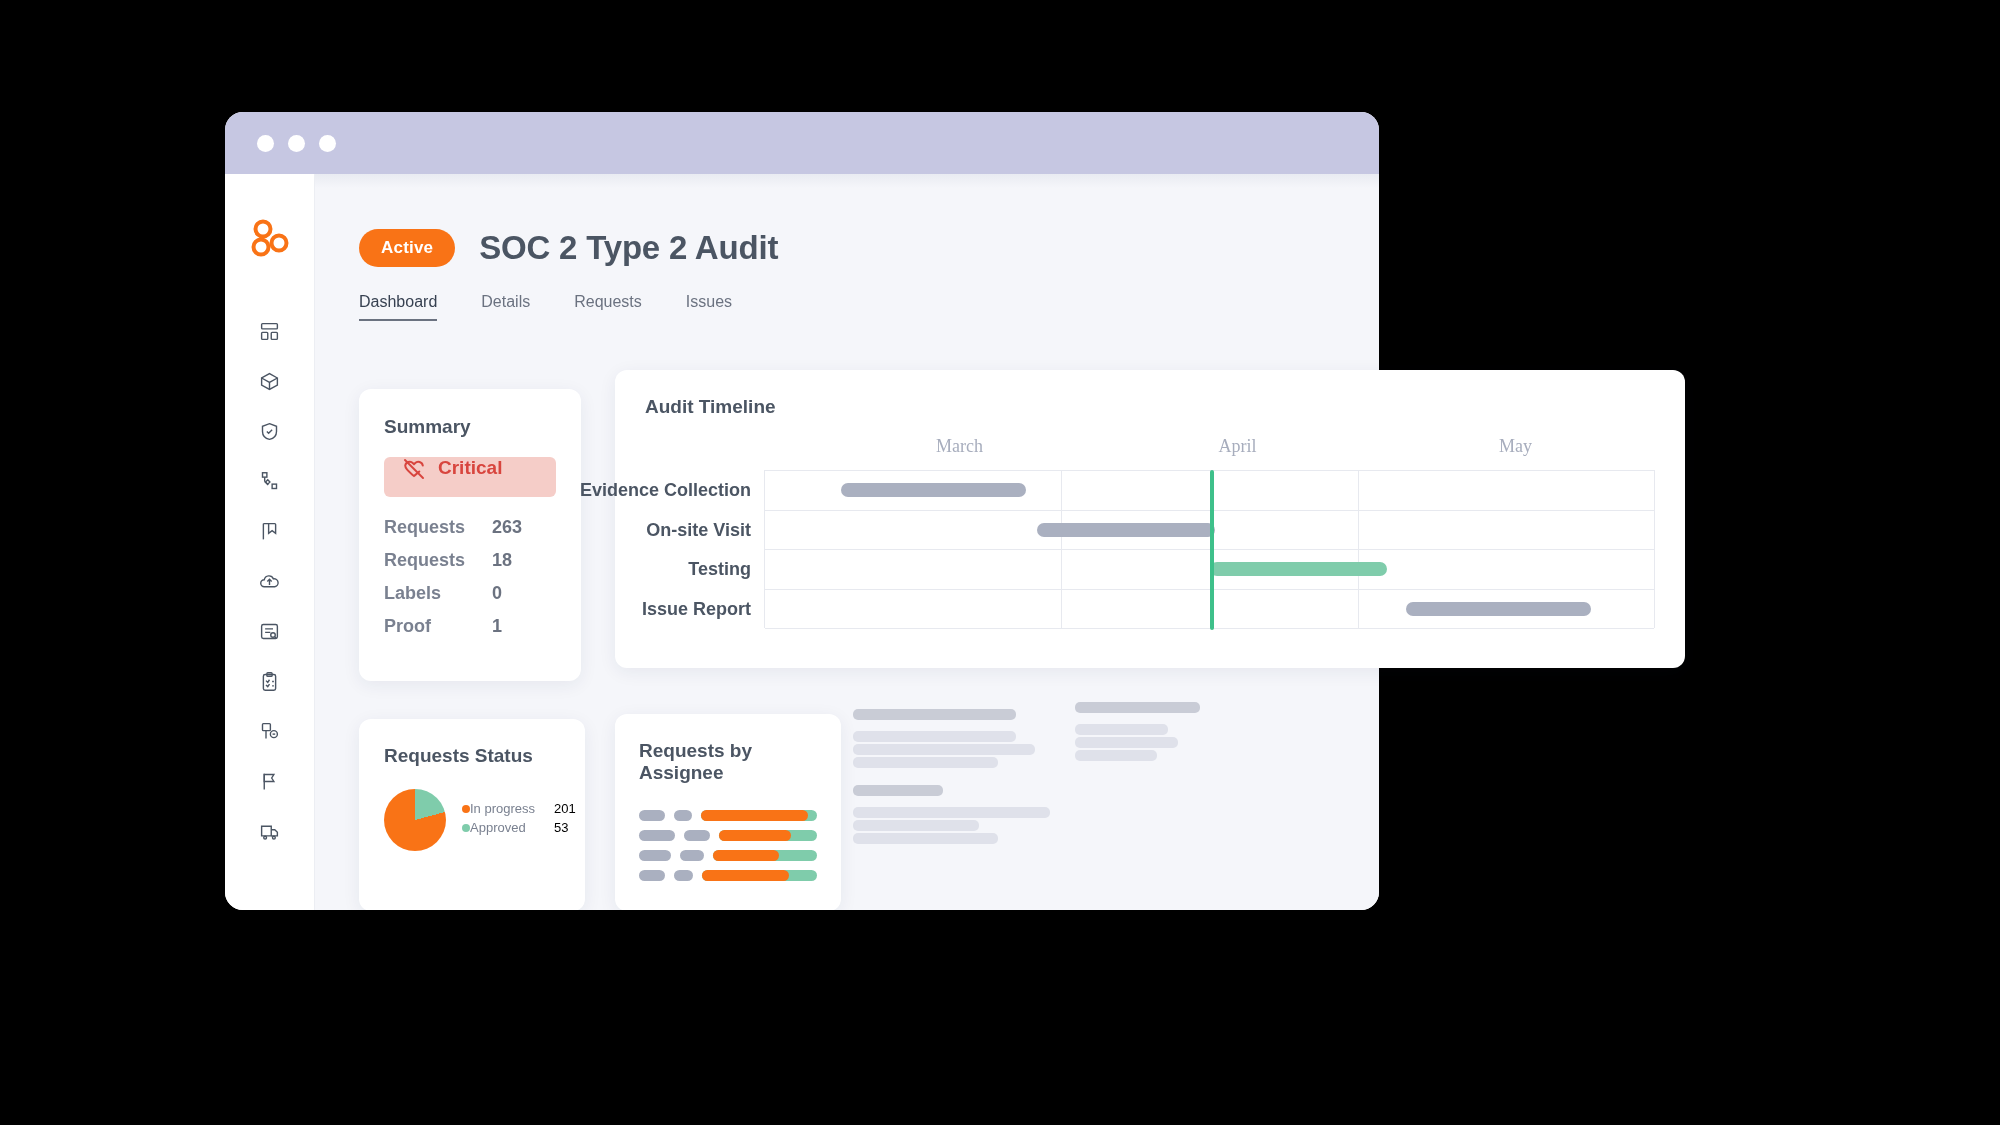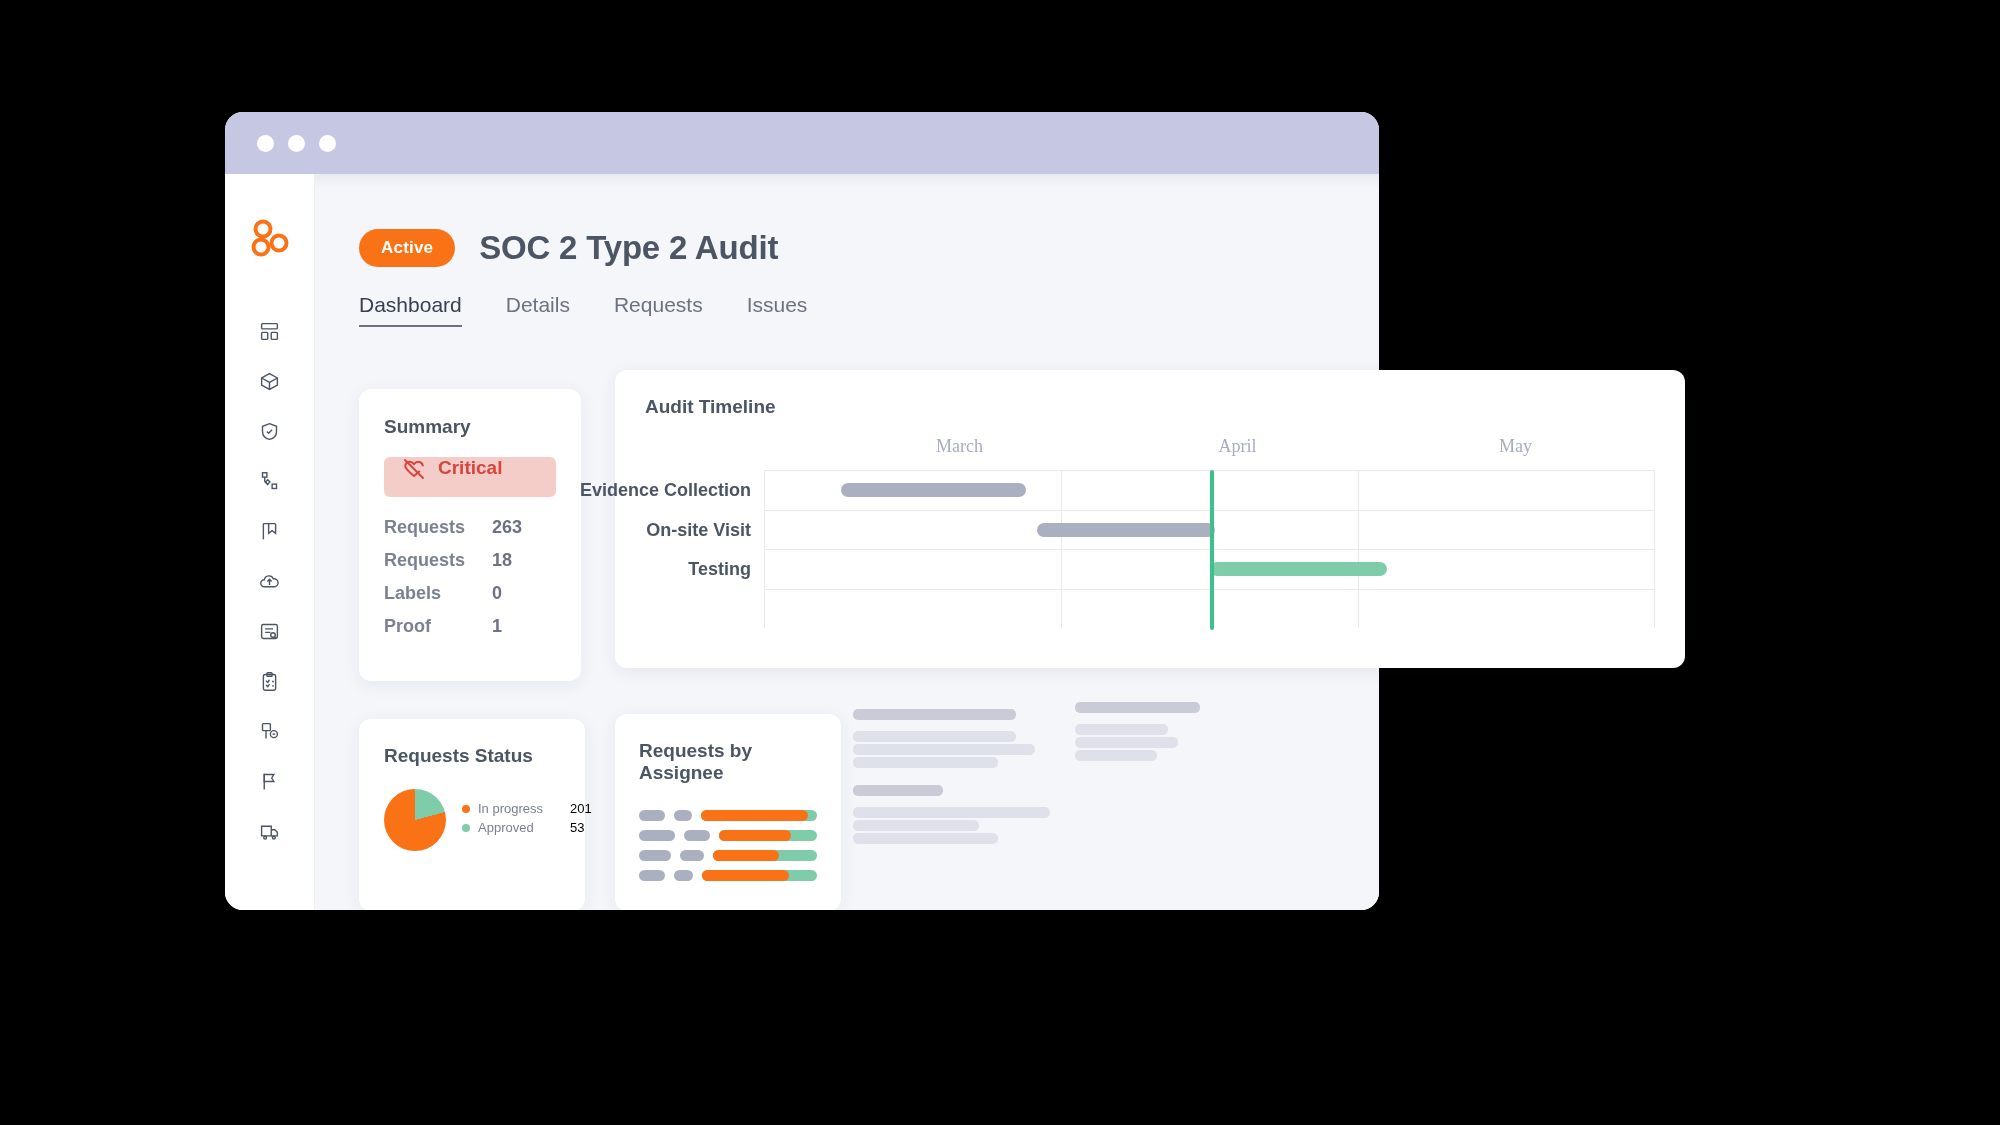--- a/index.html
+++ b/index.html
@@ -64,21 +64,21 @@
     letter-spacing: .2px;
     cursor: pointer;
   }
   .page-title {
     font-size: 33px; font-weight: 600; color: #4b5563;
     letter-spacing: -.2px;
   }
 
   .tabs { display: flex; gap: 44px; margin-top: 26px; }
   .tab {
-    font-size: 21px; color: #6b7280;
+    font-size: 16px; color: #6b7280;
     padding-bottom: 8px; cursor: pointer;
   }
   .tab.active { color: #374151; border-bottom: 2px solid #6b7280; }
 
   
   .card {
     background: #ffffff; border-radius: 12px;
     box-shadow: 0 4px 18px rgba(30,40,80,0.07);
   }
   .card-title {
@@ -154,21 +154,21 @@
 
   
   .status-card {
     position: absolute; left: 44px; top: 545px;
     width: 226px; height: 192px;
     padding: 26px 25px;
   }
   .pie-wrap { display: flex; align-items: center; gap: 16px; margin-top: 22px; }
   .pie { width: 62px; height: 62px; border-radius: 50%; flex: 0 0 62px; }
   .legend-line {
-    display: flex; align-items: center; gap: 8px;
+    display: flex; align-items: center; 
     font-size: 13px; color: #7a8190; margin-bottom: 4px;
     white-space: nowrap;
   }
   .legend-dot { width: 8px; height: 8px; border-radius: 50%; flex: 0 0 8px; }
   .legend-label { width: 84px; }
   .legend-val { color: #000000; }
 
   
   .assignee-card {
     position: absolute; left: 300px; top: 540px;
@@ -436,17 +436,21 @@
           <div class="tl-bar" style="left: 8.5%; width: 20.9%; background: rgb(170, 176, 192);"></div>
         </div>
         <div class="tl-row">
           <span class="tl-label">On-site Visit</span>
           <div class="tl-bar" style="left: 30.6%; width: 20%; background: rgb(170, 176, 192);"></div>
         </div>
         <div class="tl-row">
           <span class="tl-label">Testing</span>
           <div class="tl-bar" style="left: 50%; width: 20%; background: rgb(127, 204, 171);"></div>
         </div>
+        <div class="tl-row">
+          <span class="tl-label">Issue Report</span>
+          <div class="tl-bar" style="left: 72.1%; width: 20.8%; background: rgb(170, 176, 192);"></div>
+        </div>
         <div class="tl-today" style="left: 50%; height: 160px;"></div>
       </div>
   </section>
 
 </div>
 
 </body></html>

